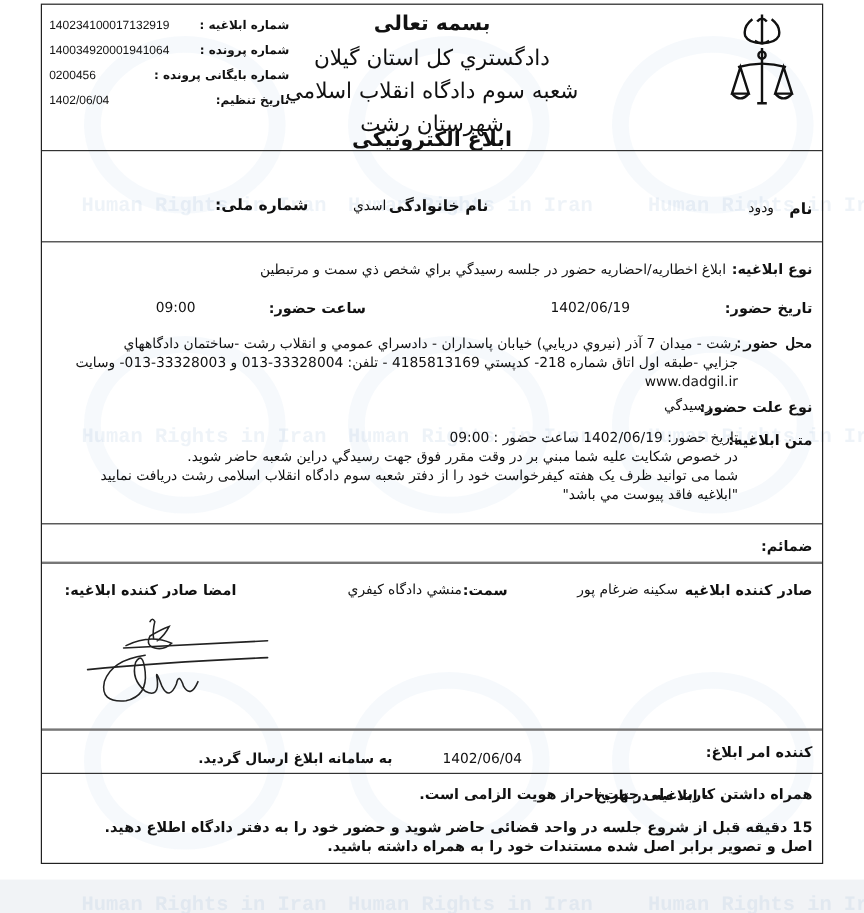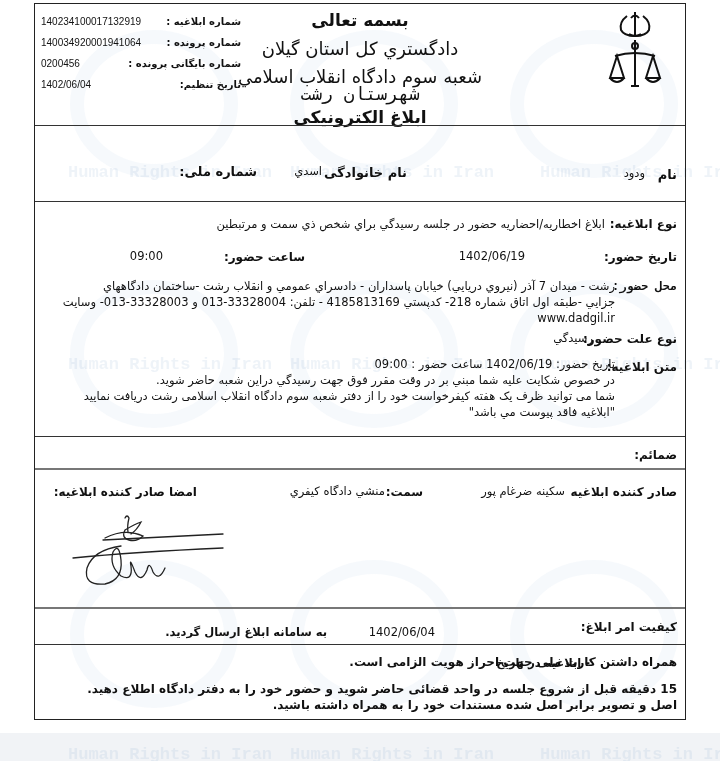--- a/index.html
+++ b/index.html
@@ -65,21 +65,21 @@
       <path d="M48 46 l-7 22 h14 z"></path>
       <path d="M5 68 q7 8 14 0"></path>
       <path d="M41 68 q7 8 14 0"></path>
       <path d="M26 76 h8"></path>
     </g>
   </svg>
 
   <div class="abs hdr-title" style="left:0;right:0;top:6px;text-align:center;">بسمه تعالی</div>
   <div class="abs hdr-line" style="left:0;right:0;top:34px;text-align:center;">دادگستري کل استان گيلان</div>
   <div class="abs hdr-line" style="left:0;right:0;top:62px;text-align:center;">شعبه سوم دادگاه انقلاب اسلامي</div>
-  <div class="abs hdr-line" style="left:0;right:0;top:79px;text-align:center;font-family:Liberation Mono, monospace;">شهرستان رشت</div>
+  <div class="abs hdr-line" style="left:0;right:0;top:89px;text-align:center;">شهرستان رشت</div>
   <div class="abs hdr-title" style="left:0;right:0;top:103px;text-align:center;">ابلاغ الکترونيکی</div>
 
   <div class="meta-row" style="left:6px;top:12px;">
     <span class="lbl">شماره ابلاغيه :</span>
     <span class="val">140234100017132919</span>
   </div>
   <div class="meta-row" style="left:6px;top:33px;">
     <span class="lbl">شماره پرونده :</span>
     <span class="val">140034920001941064</span>
   </div>
@@ -147,21 +147,21 @@
       <path d="M62 6 q2 -4 4 0 q-2 8 -1 14"></path>
       <path d="M42 26 q20 -10 38 -2 q-6 6 -14 4 q-8 -2 -4 -10 q10 -6 16 -8 q-4 8 -10 12"></path>
       <path d="M40 28 l120 -6"></path>
       <path d="M58 34 q-28 4 -34 22 q-4 18 18 16 q18 -4 16 -24 q-2 -18 -8 -8 q-4 14 8 24 q12 6 10 -10 q-2 -10 4 6 q6 12 12 -2 q2 -10 6 2 q6 10 12 -4"></path>
       <path d="M10 46 q60 -6 150 -10"></path>
     </g>
   </svg>
 
   <div class="hline gray" style="top:603px;"></div>
 
-  <span class="abs f12 b" style="right:8px;top:616px;">کيفيت امر ابلاغ:</span>
+  <span class="abs f12 b" style="right:8px;top:616px;">کننده امر ابلاغ:</span>
   <span class="abs f11 b" style="right:95px;top:652px;">- ابلاغيه در تاريخ</span>
   <span class="abs f11" style="right:250px;top:621px;direction:ltr;">1402/06/04</span>
   <span class="abs f11 b" style="right:358px;top:621px;text-align:center;">به سامانه ابلاغ ارسال گرديد.</span>
 
   <div class="hline" style="top:640px;"></div>
 
   <div class="abs f12 b" style="right:8px;top:651px;margin-left:32px;">همراه داشتن کارت ملی جهت احراز هويت الزامی است.</div>
   <div class="abs f12 b" style="right:8px;top:678px;margin-left:28px;">15 دقيقه قبل از شروع جلسه در واحد قضائی حاضر شويد و حضور خود را به دفتر دادگاه اطلاع دهيد.</div>
   <div class="abs f12 b" style="right:8px;top:694px;">اصل و تصوير برابر اصل شده مستندات خود را به همراه داشته باشيد.</div>
 </div>

